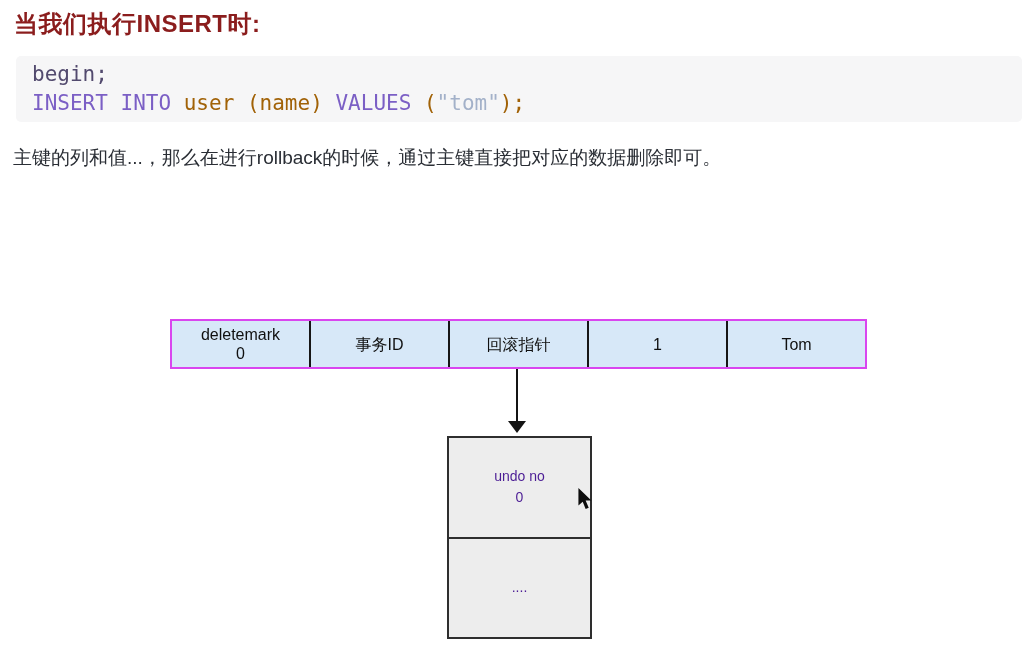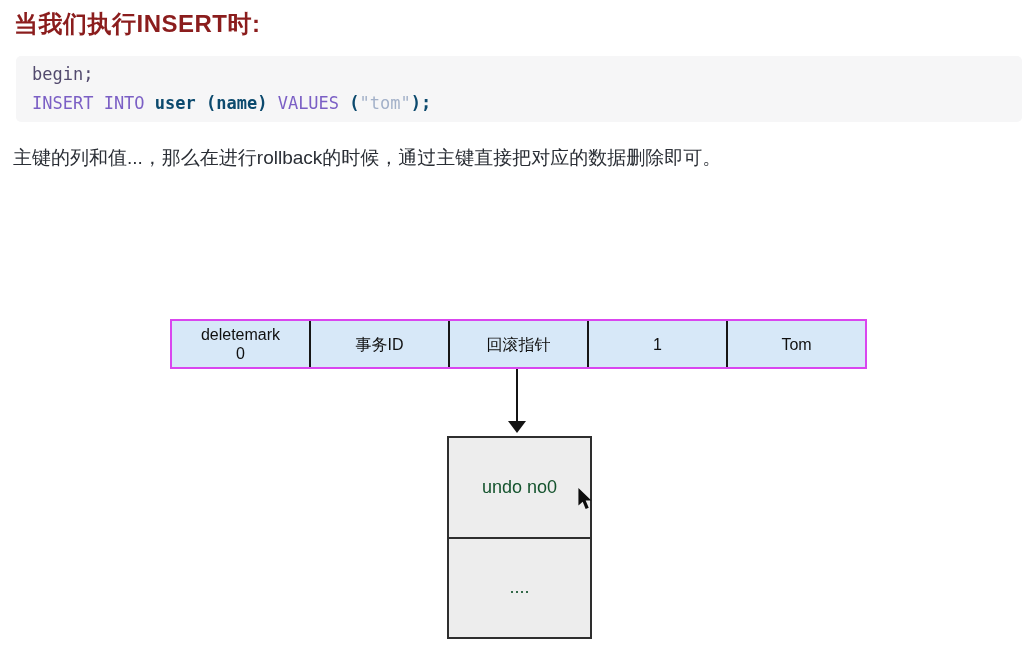--- a/index.html
+++ b/index.html
@@ -30,27 +30,27 @@
     left: 16px;
     top: 56px;
     width: 1006px;
     height: 66px;
     background: #f6f6f7;
     border-radius: 5px;
     padding: 4px 16px;
   }
   .code-line {
     font-family: "DejaVu Sans Mono", "Liberation Mono", monospace;
-    font-size: 17px;
+    font-size: 21px;
     line-height: 29px;
     white-space: pre;
   }
   .tok-begin { color: #524a6e; }
   .tok-kw    { color: #7b5fc5; margin-top: 25px; }
-  .tok-plain { color: #0c4a6e; font-weight: bold; }
+  .tok-plain { color: #a16207; }
   .tok-str   { color: #a3b1c9; }
 
   
   .paragraph {
     position: absolute;
     left: 13px;
     top: 142px;
     width: 1012px;
     font-size: 19px;
     line-height: 31px;
@@ -112,25 +112,25 @@
     height: 203px;
     border: 2px solid #2e2e2e;
     background: #ededed;
     display: flex;
     flex-direction: column;
   }
   .undo-row {
     flex: 1;
     border-bottom: 2px solid #2e2e2e;
     display: flex;
-    flex-direction: row;
+    flex-direction: column;
     align-items: center;
     justify-content: center;
-    font-size: 18px;
-    color: #14532d;
+    font-size: 14px;
+    color: #4c1d95;
     line-height: 21px;
     text-align: center;
   }
   .undo-row:last-child { border-bottom: none; }
 
   
   .cursor {
     position: absolute;
     left: 577px;
     top: 488px;

